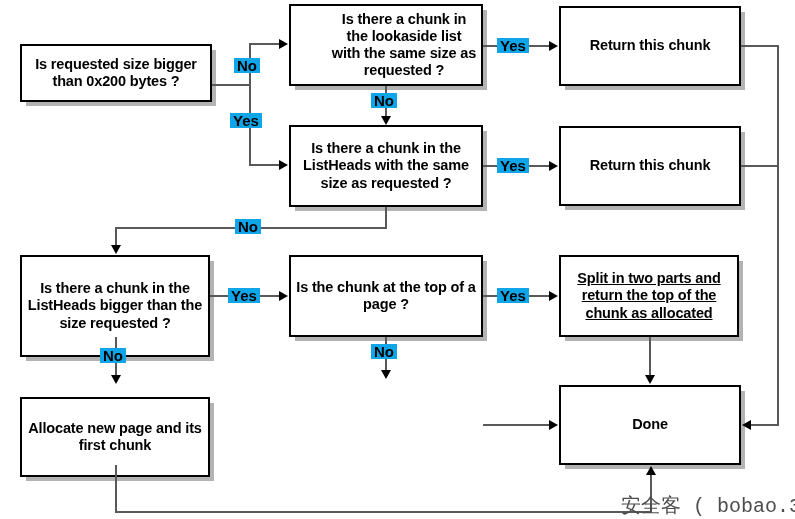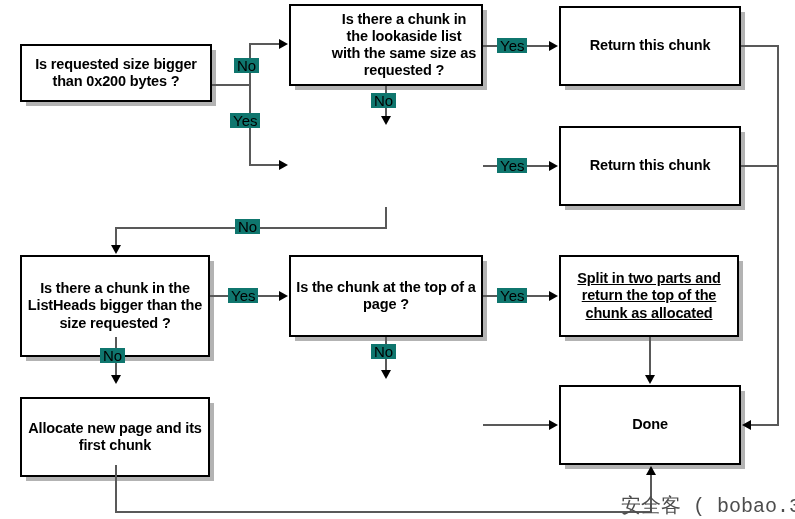--- a/index.html
+++ b/index.html
@@ -36,24 +36,24 @@
   .lnh{height:2px;}
   .lnv{width:2px;}
   .arrow{position:absolute;width:0;height:0;}
   .ar-right{border-top:5px solid transparent;border-bottom:5px solid transparent;border-left:9px solid #000000;}
   .ar-down{border-left:5px solid transparent;border-right:5px solid transparent;border-top:9px solid #000000;}
   .ar-up{border-left:5px solid transparent;border-right:5px solid transparent;border-bottom:9px solid #000000;}
   .ar-left{border-top:5px solid transparent;border-bottom:5px solid transparent;border-right:9px solid #000000;}
   
   .elabel{
     position:absolute;
-    font-weight:normal;
+    font-weight:bold;
     font-size:15px;
     color:#000000;
-    background:#0f766e;
+    background:#0ea5e9;
     padding:0 3px;
     white-space:nowrap;
     line-height:1;
   }
   
   .watermark{
     position:absolute;
     font-size:20px;
     color:#4d4d4d;
     white-space:nowrap;
@@ -70,20 +70,23 @@
   </div>
 
   <div class="node" style="left:289px;top:4px;width:194px;height:82px;padding-left:40px;">
     <span class="txt">Is there a chunk in the lookaside list with the same size as requested ?</span>
   </div>
 
   <div class="node" style="left:559px;top:6px;width:182px;height:80px;">
     <span class="txt">Return this chunk</span>
   </div>
 
+  <div class="node" style="left:289px;top:125px;width:194px;height:82px;">
+    <span class="txt">Is there a chunk in the ListHeads with the same size as requested ?</span>
+  </div>
 
   <div class="node" style="left:559px;top:126px;width:182px;height:80px;">
     <span class="txt">Return this chunk</span>
   </div>
 
   <div class="node" style="left:20px;top:255px;width:190px;height:102px;">
     <span class="txt">Is there a chunk in the ListHeads bigger than the size requested ?</span>
   </div>
 
   <div class="node" style="left:289px;top:255px;width:194px;height:82px;">

